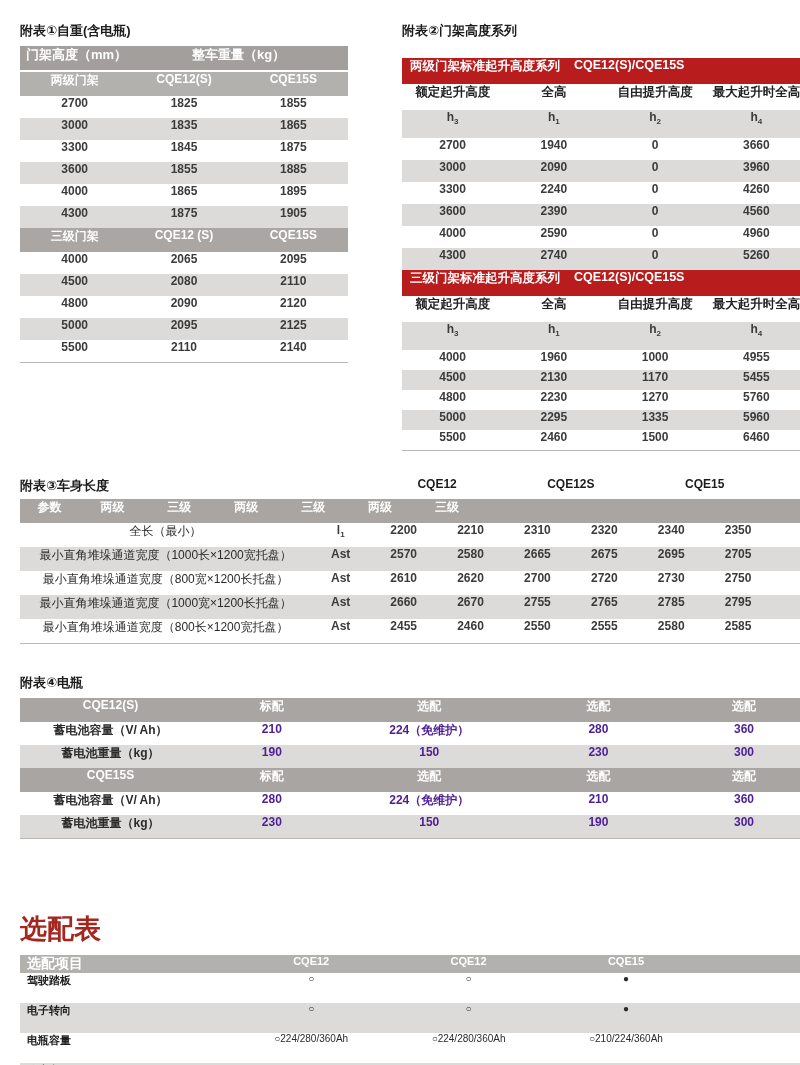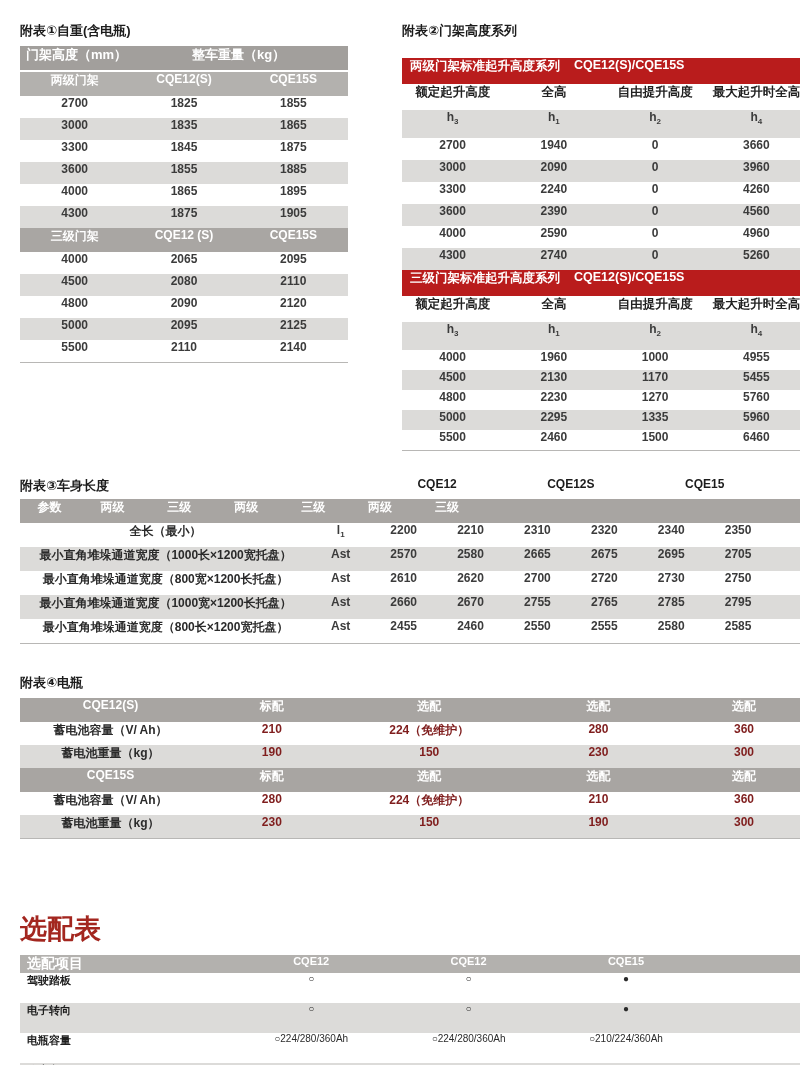--- a/index.html
+++ b/index.html
@@ -37,31 +37,31 @@
   .t2 .dr2{height:20px}
   
   .t3w{margin-top:26px}
   .t3top{height:20px;margin-bottom:2px}
   .t3top .ttl{width:44.5%}
   .t3top .g{width:17%;text-align:center;font-size:12px;font-weight:bold;color:#1c1c1c}
   .t3h{height:24px;background:#a8a5a2}
   .t3h .hc{color:#fff;font-size:12px;font-weight:bold;text-align:center}
   .wl{width:37%}.wp{width:7.5%}.wv{width:8.5%}.ws{width:4.5%}
   .t3 .dr{height:24px}
-  .t3 .lbl{font-size:12px;font-weight:bold;color:#2a2a2a;text-align:center}
+  .t3 .lbl{font-size:12px;font-weight:normal;color:#2a2a2a;text-align:center}
   .t3 .pc,.t3 .vc{text-align:center;font-size:12px;font-weight:bold;color:#3b3b3b}
   
   .t4w{margin-top:30px}
   .t4w .ttl{margin-bottom:6px}
   .t4bar{height:24px;background:#a8a5a2}
   .t4bar .hc{color:#fff;font-size:12px;font-weight:bold;text-align:center}
   .w4l{width:23%}.w4a{width:18%}.w4b{width:22%}.w4c{width:21%}.w4d{width:16%}
   .t4 .dr{height:23px}
   .t4 .lbl{font-size:12px;font-weight:bold;color:#2a2a2a;text-align:center}
-  .t4 .vc{text-align:center;font-size:12px;font-weight:bold;color:#7f1d1d}
+  .t4 .vc{text-align:center;font-size:12px;font-weight:bold;color:#4c1d95}
   
   .optw{margin-top:72px}
   .opt-title{font-size:27px;font-weight:bold;color:#a3261f;margin-bottom:8px}
   .opth{height:18px;background:#b3b1ae}
   .opth .hl{width:27%;padding-left:7px;color:#fff;font-size:14px;font-weight:bold}
   .opth .hc{width:20%;text-align:center;color:#fff;font-size:11px;font-weight:bold}.wos{width:13%}
   .opt .dr{height:30px}
   .opt .lbl{width:27%;padding-left:7px;font-size:11px;font-weight:bold;color:#1e1e1e}
   .opt .vc{width:20%;text-align:center;font-size:10px;color:#2a2a2a}
   .note{margin-top:6px;padding-left:7px;font-size:12px;font-weight:bold;color:#1e1e1e;display:flex}

